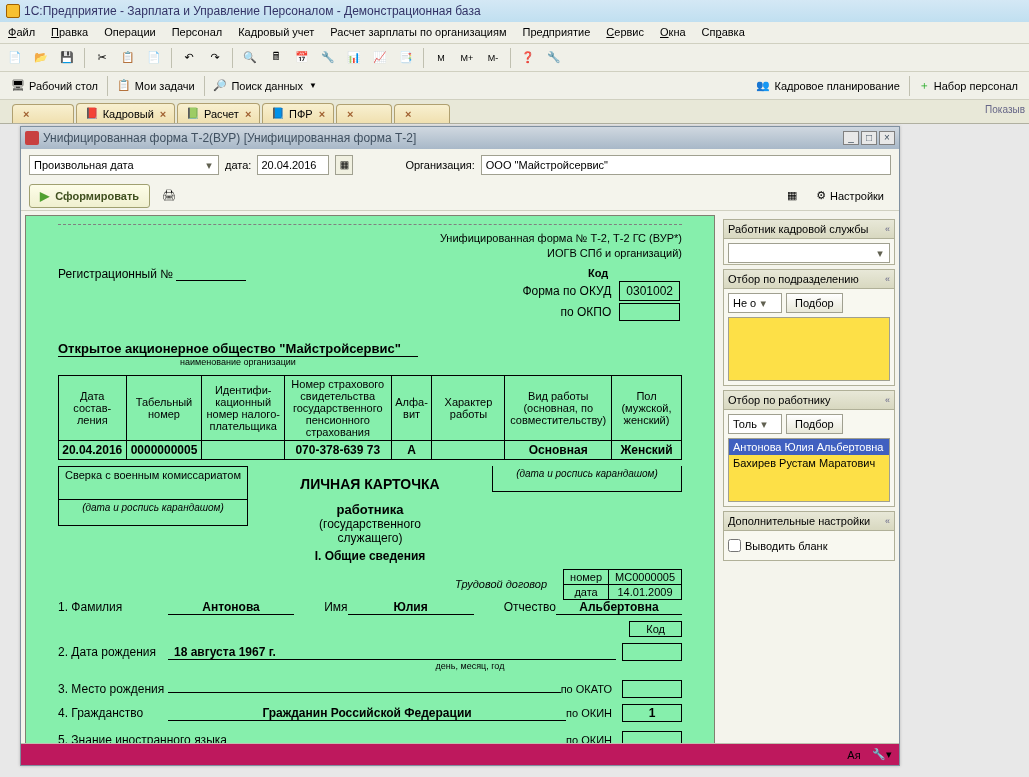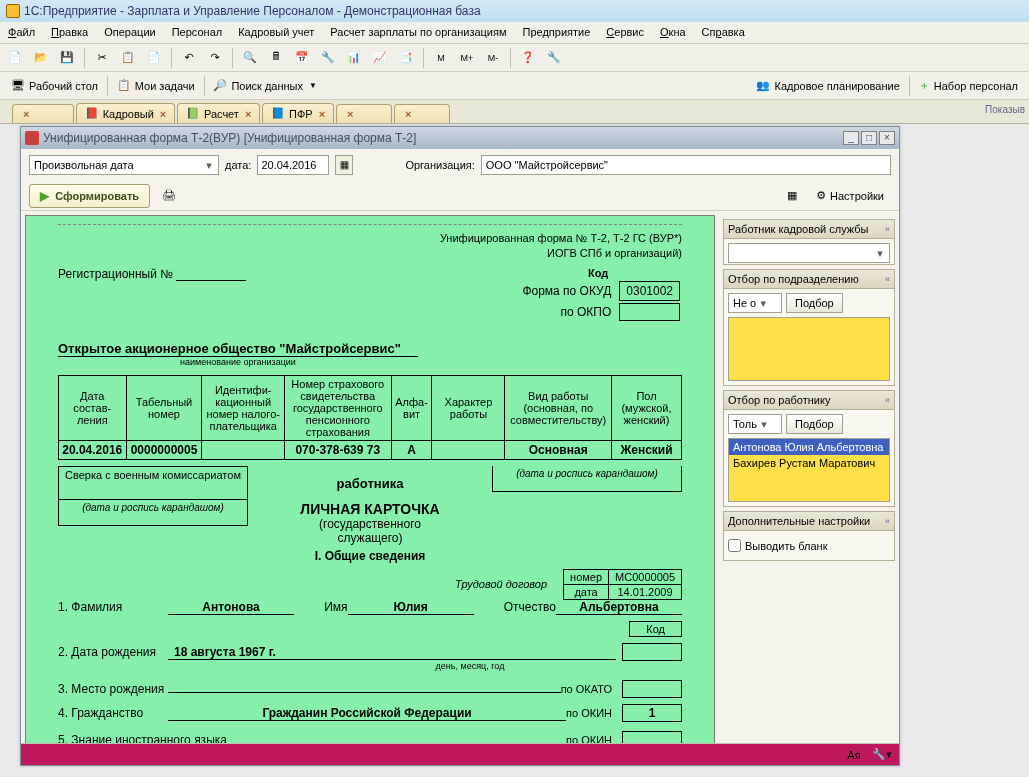--- a/index.html
+++ b/index.html
@@ -288,22 +288,22 @@
           </tr>
         </tbody>
           </table>
 
         <div class="sverka">
           <div class="box">
             <div class="b1">Сверка с воен­ным комиссари­атом</div>
             <div class="b2">(дата и роспись карандашом)</div>
           </div>
           <div style="flex:1">
+            <div class="cardtitle">ЛИЧНАЯ КАРТОЧКА</div>
             <div class="cardtitle" style="font-size:13px">работника</div>
-            <div class="cardtitle">ЛИЧНАЯ КАРТОЧКА</div>
             <div class="cardtitle2">(государственного служащего)</div>
           </div>
           <div class="box">
             <div class="b2">(дата и роспись карандашом)</div>
           </div>
         </div>
         <div class="cardtitle3">I. Общие сведения</div>
 
         <div class="trud">
           <table>

